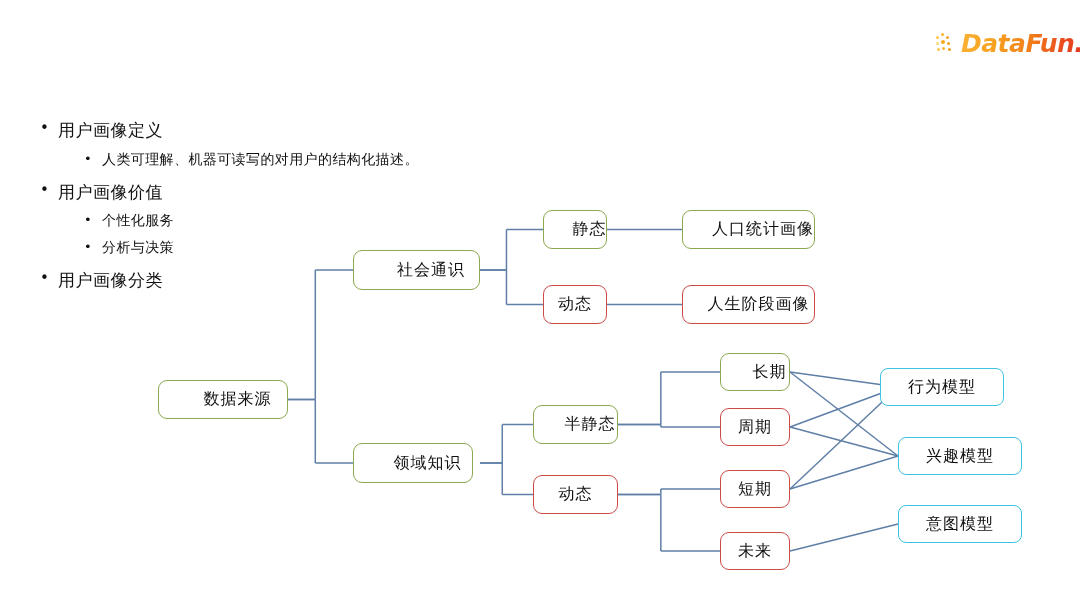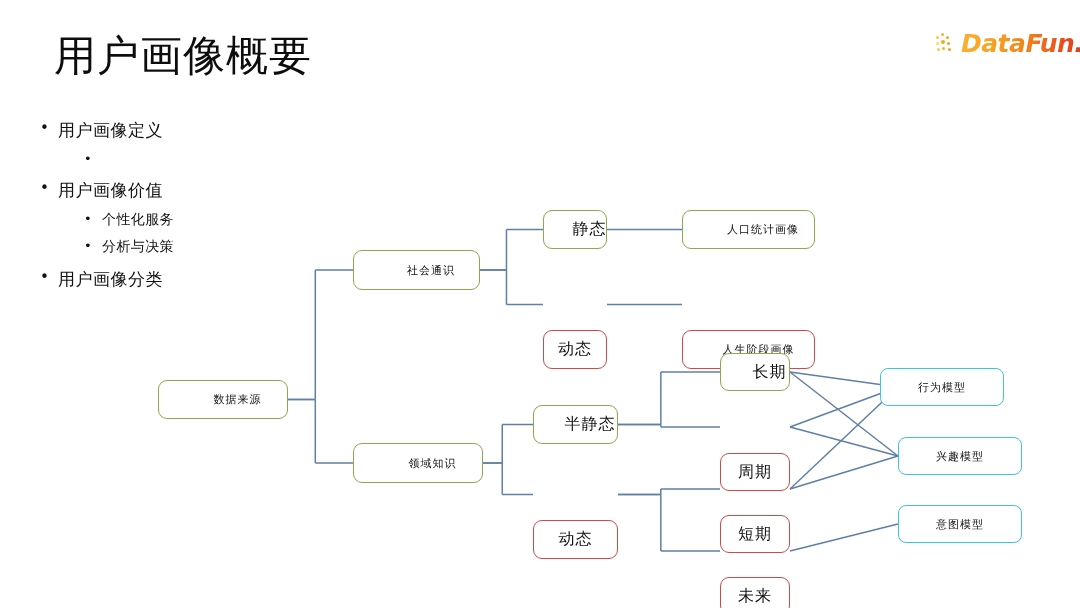--- a/index.html
+++ b/index.html
@@ -92,28 +92,28 @@
 
   
   #diagram { position: absolute; inset: 0; }
   #edges { position: absolute; left: 0; top: 0; width: 1080px; height: 608px; }
   .node {
     position: absolute;
     display: flex; align-items: center; justify-content: center;
     background: #ffffff;
     border-radius: 9px;
     font-family: "DejaVu Sans", sans-serif;
-    font-size: 11px;
+    font-size: 16px;
     color: #111;
     letter-spacing: 1px;
     white-space: nowrap;
     z-index: 3;
   }
   .node.green { border: 1.6px solid #8ba94e; padding-left: 29px; }
-  .node.red   { border: 1.8px solid #cc4b49; margin-top: 45px; }
+  .node.red   { border: 1.8px solid #cc4b49; }
   .node.cyan  { border: 1.8px solid #3fc3e3; border-radius: 8px; }
   .node.sm    { font-size: 16px; }
 </style>
 </head>
 <body>
 
 <div id="slide">
 
   <div class="logo">
     <span class="logo-dots">
@@ -123,31 +123,31 @@
         <i></i>
         <i></i>
         <i></i>
         <i></i>
         <i></i>
         <i></i>
     </span>
     <span class="logo-text">DataFun.</span>
   </div>
 
-  <div class="title">用户画像概要</div>
 
   <div class="bullets">
 
     <div class="grp">
       <div class="b1">
         <span class="mark">•</span>
         <span class="txt">用户画像定义</span>
       </div>
       <div class="b2">
         <span class="mark">•</span>
+        <span class="txt">人类可理解、机器可读写的对用户的结构化描述。</span>
       </div>
     </div>
 
     <div class="grp">
       <div class="b1">
         <span class="mark">•</span>
         <span class="txt">用户画像价值</span>
       </div>
       <div class="b2">
         <span class="mark">•</span>
@@ -248,21 +248,21 @@
           <line x1="790" y1="551" x2="898" y2="524" stroke="#5f7fa6" stroke-width="1.5"></line>
         </g>
       </svg>
     <div id="nodes">
         <div class="node green" style="left: 158px; top: 380px; width: 130px; height: 39px;">
           <span>数据来源</span>
         </div>
         <div class="node green" style="left: 353px; top: 250px; width: 127px; height: 40px;">
           <span>社会通识</span>
         </div>
-        <div class="node green" style="left: 353px; top: 443px; width: 130px; height: 40px;">
+        <div class="node green" style="left: 353px; top: 443px; width: 120px; height: 40px;">
           <span>领域知识</span>
         </div>
         <div class="node green sm" style="left: 543px; top: 210px; width: 64px; height: 39px;">
           <span>静态</span>
         </div>
         <div class="node red sm" style="left: 543px; top: 285px; width: 64px; height: 39px;">
           <span>动态</span>
         </div>
         <div class="node green" style="left: 682px; top: 210px; width: 133px; height: 39px;">
           <span>人口统计画像</span>

